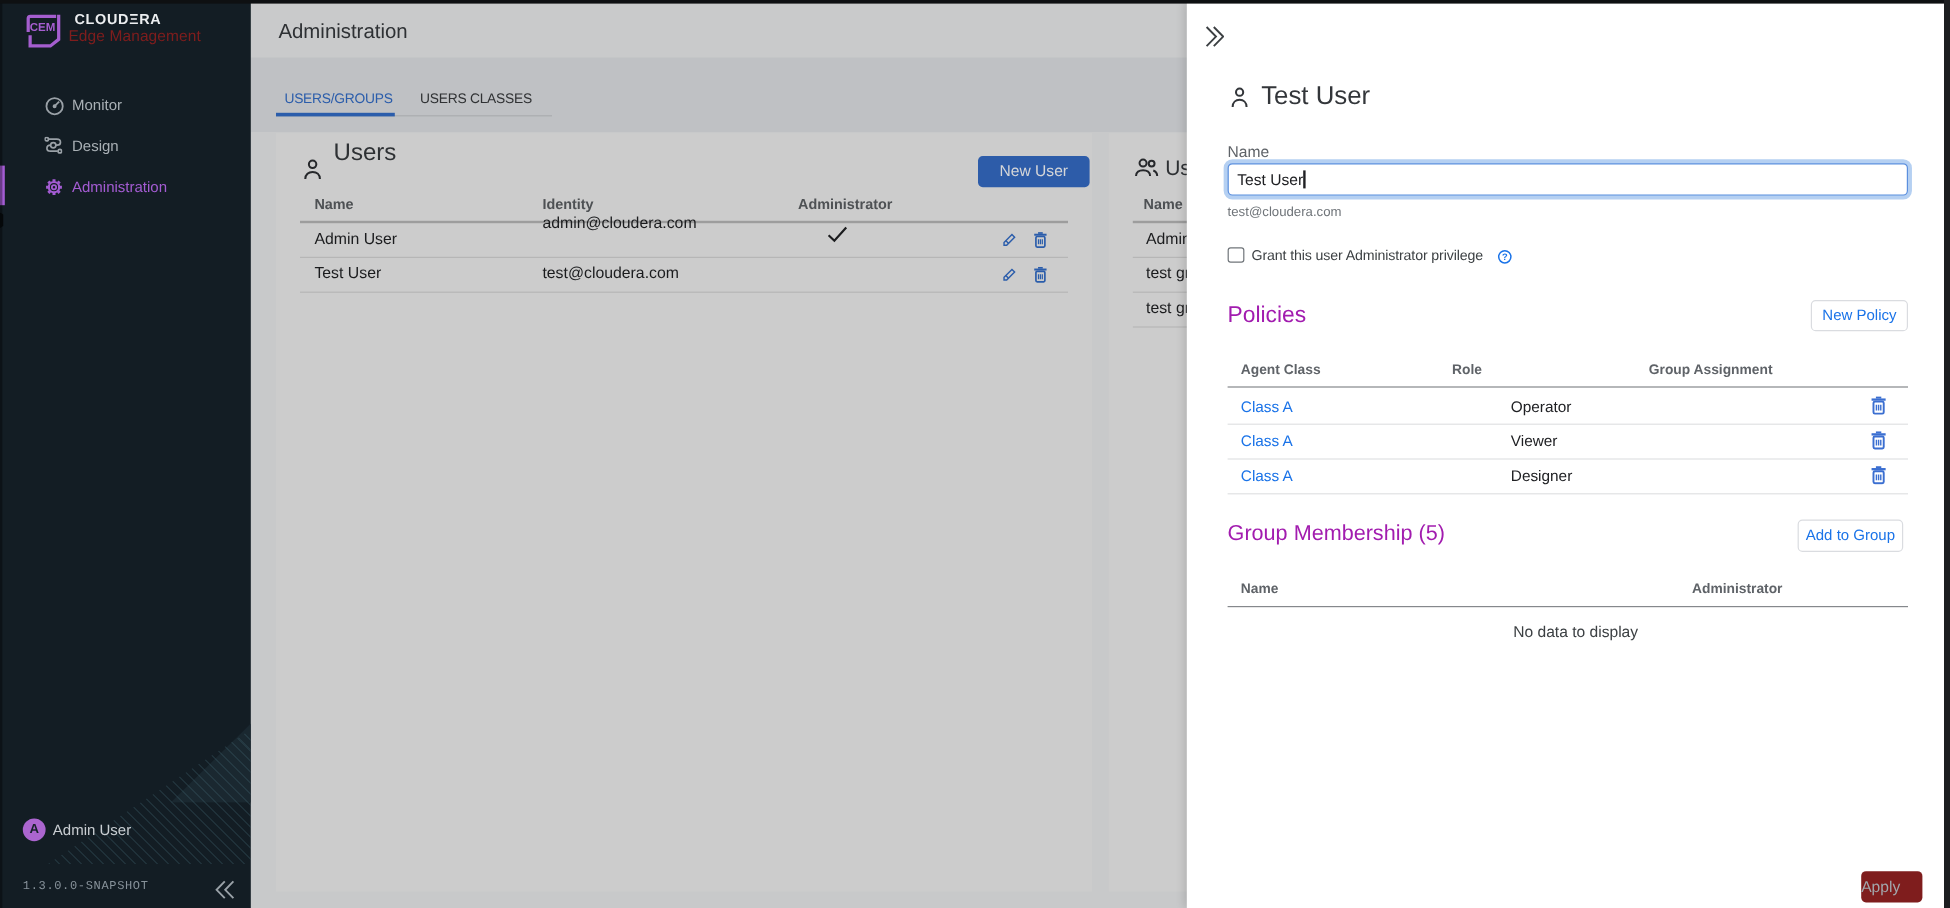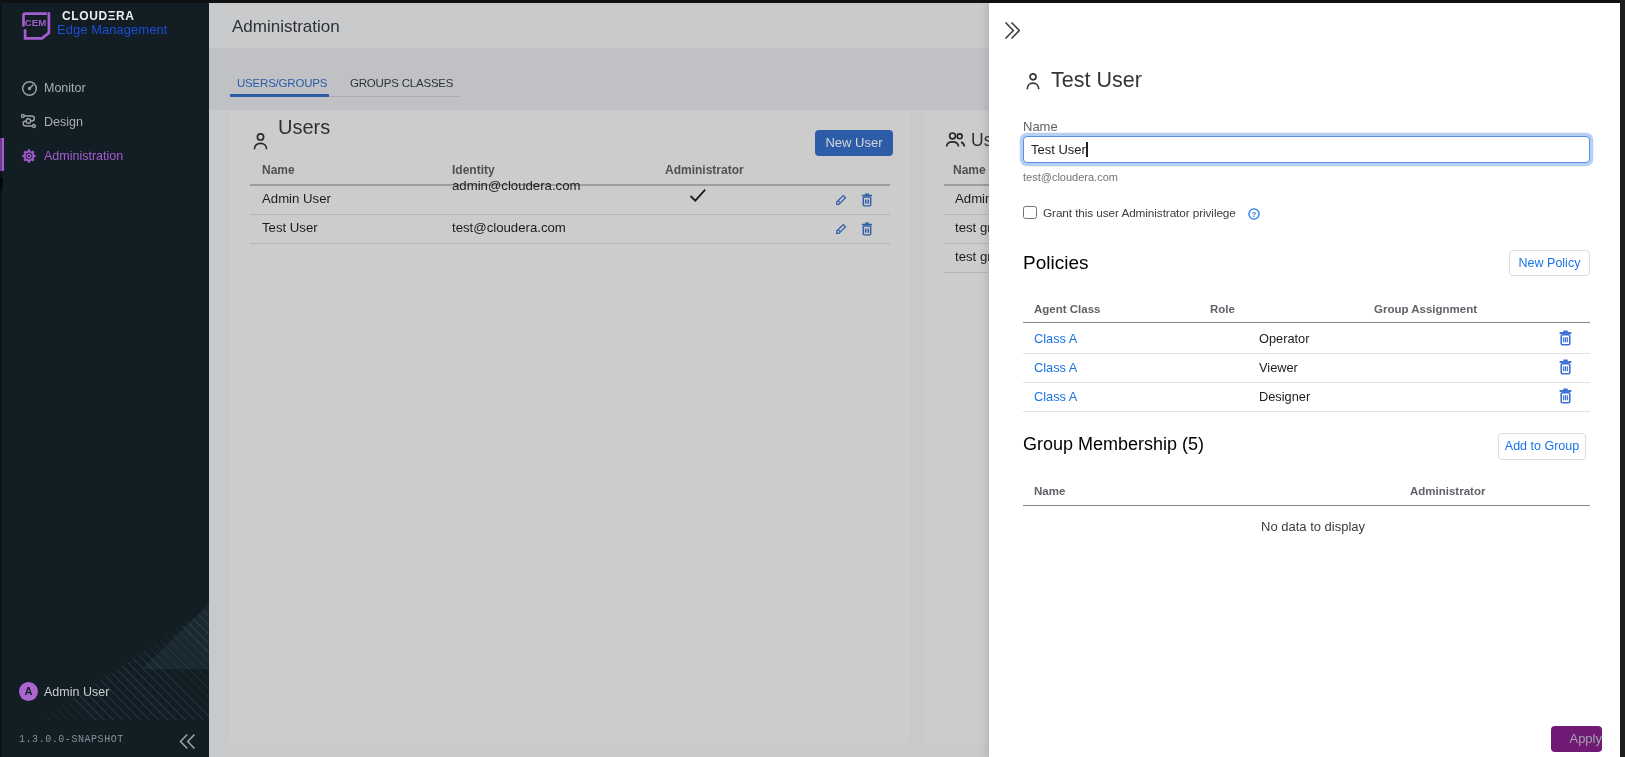--- a/index.html
+++ b/index.html
@@ -18,27 +18,27 @@
 #tabsel{position:absolute;left:230px;top:93.5px;width:99px;height:3px;background:#2b5dab}
 
 .card{position:absolute;top:111px;height:632px;background:#cccccc}
 #card1{left:230px;width:680px}
 #card2{left:924px;width:680px}
 .cardtitle{font-size:17px;color:#2e3134;position:absolute}
 .th{position:absolute;font-size:12px;font-weight:bold;color:#4e5154}
 .td{position:absolute;font-size:13.2px;color:#1b1c1e}
 .hline{position:absolute;height:1.5px;background:#9d9d9d}
 .rline{position:absolute;height:1px;background:#b6b6b6}
-#newuser{position:absolute;left:815px;top:130px;width:78px;height:26px;background:#2d5ca9;border-radius:4px;color:#d5d6d8;font-size:13px;text-align:center;line-height:26px}
+#newuser{position:absolute;left:815px;top:130px;width:93px;height:26px;background:#2d5ca9;border-radius:4px;color:#d5d6d8;font-size:13px;text-align:center;line-height:26px}
 
 #sidebar{position:absolute;left:0;top:2px;width:209px;height:755px;background:#131d24;overflow:hidden}
 #logo{position:absolute;left:21px;top:11px}
 #logotxt1{position:absolute;left:62px;top:8.5px;font-size:12px;font-weight:bold;letter-spacing:0.6px;color:#eceef0}
-#logotxt2{position:absolute;left:57px;top:22px;font-size:12.9px;color:#1d4ed8;letter-spacing:0.1px}
-.mi{position:absolute;left:0;width:179px;height:34px}
+#logotxt2{position:absolute;left:57px;top:22px;font-size:12.9px;color:#7f1d1d;letter-spacing:0.1px}
+.mi{position:absolute;left:16px;width:179px;height:34px}
 .mi .ic{position:absolute;left:21px;top:9px}
 .mi .tx{position:absolute;left:44px;top:10px;font-size:12.5px;color:#a9b0b5}
 .mi.act .tx{color:#a45cd3}
 #actbar{position:absolute;left:0;top:138px;width:3.5px;height:33px;background:#a45cd3}
 #pattern1{position:absolute;left:142px;top:603px;width:67px;height:66px;background:#1a2830;clip-path:polygon(100% 0,100% 100%,0 100%)}
 #pattern2{position:absolute;left:40px;top:608px;width:169px;height:112px;background:repeating-linear-gradient(45deg,rgba(66,104,116,0.26) 0 1.2px,rgba(0,0,0,0) 1.2px 6.4px);clip-path:polygon(100% 0,100% 100%,0 100%)}
 #avatar{position:absolute;left:19px;top:682px;width:19px;height:19px;border-radius:50%;background:#ab65cf;color:#16222a;font-size:11px;font-weight:bold;text-align:center;line-height:19px}
 #adminuser{position:absolute;left:44px;top:685px;font-size:12.5px;color:#c9ced2}
 #version{position:absolute;left:19px;top:734px;font-family:"Liberation Mono",monospace;font-size:10px;letter-spacing:0.55px;color:#87929a}
 #collapse{position:absolute;left:179px;top:733px}
@@ -46,47 +46,47 @@
 #drawer{position:absolute;left:989px;top:2px;width:632px;height:755px;background:#ffffff;box-shadow:-2px 0 7px rgba(0,0,0,0.13)}
 .d{position:absolute}
 #dtitle{left:1051px;top:68px;font-size:21.5px;color:#33363a}
 #dlabel{left:1023px;top:118.5px;font-size:13px;color:#5f6368}
 #dinput{left:1023px;top:136px;width:567px;height:27px;border:1.8px solid #5b8fde;border-radius:4px;background:#fff;box-shadow:0 0 0 3.3px #b5d0f2}
 #dinputtxt{left:1031px;top:141.5px;font-size:13px;color:#202124}
 #dcaret{left:1086px;top:142px;width:1.5px;height:15px;background:#202124}
 #dhelper{left:1023px;top:171px;font-size:11px;color:#6f7479}
 #dcheck{left:1023px;top:205.5px;width:13.5px;height:13.5px;border:1.7px solid #70757a;border-radius:2.5px;background:#fff}
 #dchecklbl{left:1043px;top:205.5px;font-size:11.8px;letter-spacing:-0.1px;color:#3c4043}
-.dh2{font-size:19px;color:#000000}
+.dh2{font-size:19px;color:#a21caf}
 #dpol{left:1023px;top:252px}
 #dgm{left:1023px;top:434px;font-size:18px}
 .dbtn{border:1px solid #dadce0;border-radius:4px;background:#fff;color:#1a73e8;font-size:12.5px;text-align:center}
 #dnewpol{left:1509px;top:249.5px;width:81px;height:26px;line-height:24px}
 #daddgrp{left:1498px;top:433px;width:88px;height:27px;line-height:25px}
 .dth{font-size:11.5px;font-weight:bold;color:#5f6368}
 .dtd{font-size:12.8px;color:#202124}
 .dlink{font-size:12.8px;color:#1a73e8}
 .dhline{height:1px;background:#85888c}
 .drline{height:1px;background:#e0e1e3}
 #nodata{left:1261px;top:519px;font-size:13px;color:#3c4043}
-#applybtn{left:1551px;top:726px;width:51px;height:26px;background:#701a75;border-radius:4px;color:#a2a7ac;font-size:13px;text-align:right;line-height:26px}
+#applybtn{left:1551px;top:726px;width:51px;height:26px;background:#7f1d1d;border-radius:4px;color:#a2a7ac;font-size:13px;text-align:left;line-height:26px}
 
 #topline{position:absolute;left:0;top:0;width:1625px;height:2.8px;background:#0e1012;z-index:40}
 #rightstrip{position:absolute;left:1620px;top:0;width:5px;height:757px;background:#1d1e20;z-index:41}
 </style>
 </head>
 <body>
 
 <div id="main"></div>
 <div id="apphead">
     <div class="t">Administration</div>
   </div>
 <div id="tabsband"></div>
 <div class="tabtxt" id="tab1">USERS/GROUPS</div>
-<div class="tabtxt" id="tab2">GROUPS CLASSES</div>
+<div class="tabtxt" id="tab2">USERS CLASSES</div>
 <div id="tabline"></div>
 <div id="tabsel"></div>
 
 <div class="card" id="card1"></div>
 <svg class="abs" style="left:252px;top:132px" width="17" height="18" viewBox="0 0 17 18" fill="none" stroke="#26282b" stroke-width="1.7">
     <circle cx="8.5" cy="4.9" r="3.1"></circle>
     <path d="M2.4 17.2 C2.4 13.4 5.1 11.3 8.5 11.3 C11.9 11.3 14.6 13.4 14.6 17.2"></path>
   </svg>
 <div class="cardtitle" style="left:278px;top:116px;font-size:20px">Users</div>
 <div id="newuser">New User</div>

